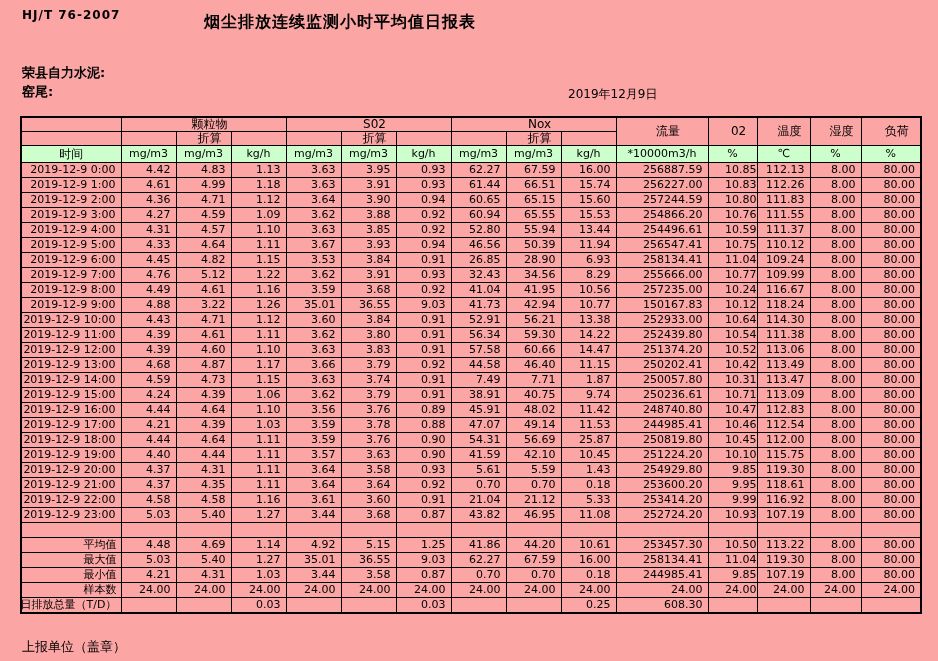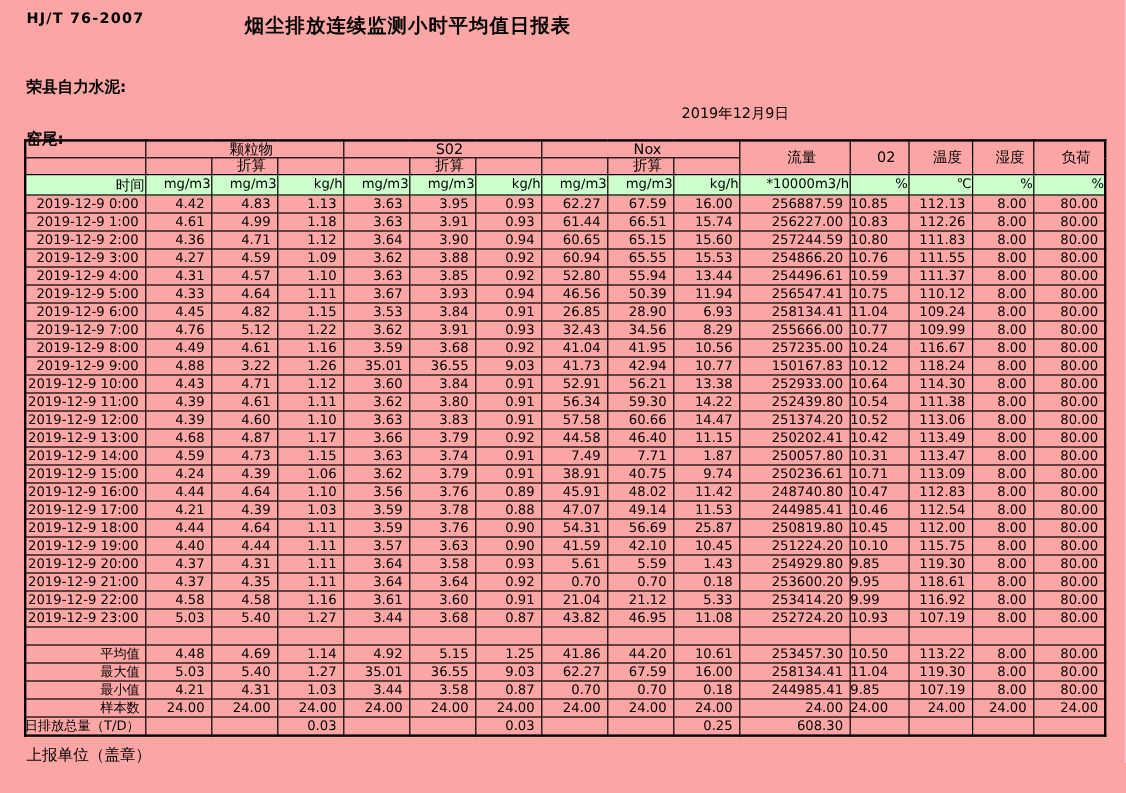--- a/index.html
+++ b/index.html
@@ -2,37 +2,37 @@
 <html><head>
 <meta charset="utf-8">
 <style>
   html,body { margin:0; padding:0; background:#fff; }
   body { width:938px; height:661px; font-family:"DejaVu Sans","Liberation Sans",sans-serif; color:#000; }
   .page { position:relative; width:938px; height:661px; background:#fca5a5; overflow:hidden; }
 
   .std      { position:absolute; left:22px;  top:8px;  font-size:12px; font-weight:bold; letter-spacing:1px; }
   .title    { position:absolute; left:204px; top:12px; font-size:16px; font-weight:bold; letter-spacing:1px; }
   .company  { position:absolute; left:22px;  top:64px; font-size:13px; font-weight:bold; }
-  .location { position:absolute; left:22px;  top:83px; font-size:13px; font-weight:bold;margin-top:24px; }
+  .location { position:absolute; left:22px;  top:83px; font-size:13px; font-weight:bold; }
   .date     { position:absolute; left:568px; top:86px; font-size:12px; }
 
   .report-table { position:absolute; left:20px; top:116px; }
   table { border-collapse:collapse; table-layout:fixed; width:900px; border:2px solid #000; }
   td { border:1px solid #000; font-size:11px; height:14px; line-height:14px; padding:0 5px 0 0;
        text-align:right; white-space:nowrap; }
   thead td { text-align:center; padding:0; font-size:12px; }
   thead tr.h td { height:13px; line-height:13px;padding-left:12px; }
-  tr.unit-row td { background:#ccffcc; height:16px; line-height:16px; font-size:11px;text-align:right; }
+  tr.unit-row td { background:#ccffcc; height:16px; line-height:16px; font-size:11px; }
   tr.unit-row td.time-h { font-size:12px; }
-  td.c { text-align:left; padding:0; }
+  td.c { text-align:right; padding:0; }
   td.rowlabel { position:relative; overflow:visible; padding:0; }
   td.rowlabel span { position:absolute; right:4px; top:0; line-height:14px; white-space:nowrap; }
 
   .f-note  { position:absolute; left:22px;  top:620px; font-size:12px; }
-  .f-stamp { position:absolute; left:22px;  top:620px; font-size:13px; }
+  .f-stamp { position:absolute; left:22px;  top:638px; font-size:13px; }
   .f-unit  { position:absolute; left:208px; top:660px; font-size:10px;text-align:right; }
 </style>
 </head>
 <body>
 
 <div class="page">
   <div class="std">HJ/T  76-2007</div>
   <div class="title">烟尘排放连续监测小时平均值日报表</div>
   <div class="company">荣县自力水泥:</div>
   <div class="location">窑尾:</div>

